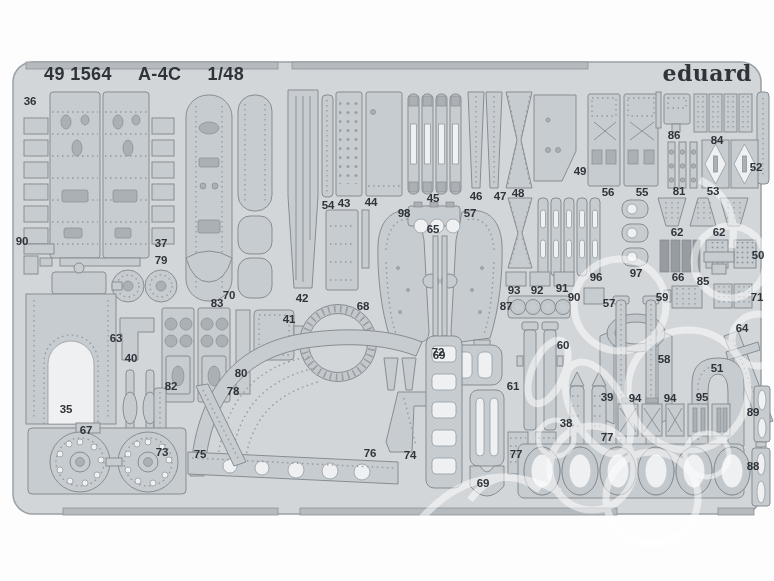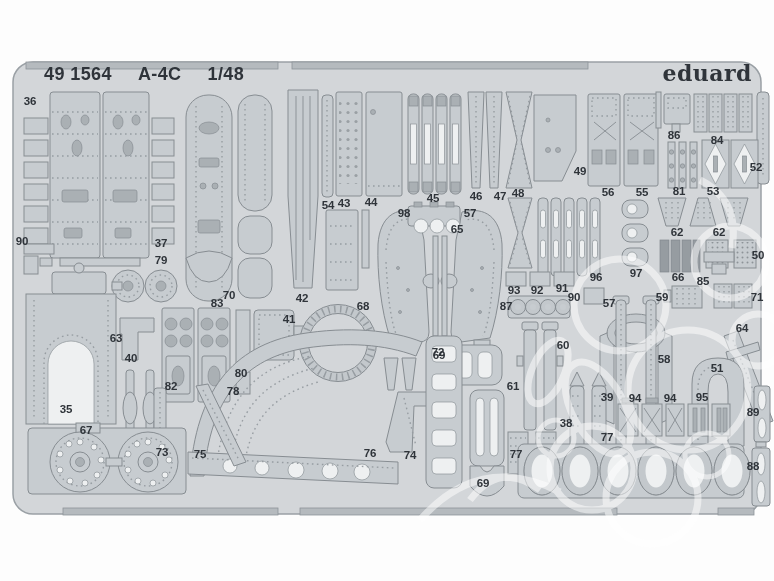--- a/index.html
+++ b/index.html
@@ -624,21 +624,21 @@
       <span class="plabel" style="left: 678px; top: 277px;">66</span>
       <span class="plabel" style="left: 703px; top: 281px;">85</span>
       <span class="plabel" style="left: 662px; top: 297px;">59</span>
       <span class="plabel" style="left: 757px; top: 297px;">71</span>
       <span class="plabel" style="left: 609px; top: 303px;">57</span>
       <span class="plabel" style="left: 302px; top: 298px;">42</span>
       <span class="plabel" style="left: 363px; top: 306px;">68</span>
       <span class="plabel" style="left: 289px; top: 319px;">41</span>
       <span class="plabel" style="left: 404px; top: 213px;">98</span>
       <span class="plabel" style="left: 470px; top: 213px;">57</span>
-      <span class="plabel" style="left: 433px; top: 229px; margin-left: 24px;">65</span>
+      <span class="plabel" style="left: 433px; top: 229px;">65</span>
       <span class="plabel" style="left: 116px; top: 338px;">63</span>
       <span class="plabel" style="left: 131px; top: 358px;">40</span>
       <span class="plabel" style="left: 66px; top: 409px;">35</span>
       <span class="plabel" style="left: 171px; top: 386px;">82</span>
       <span class="plabel" style="left: 241px; top: 373px;">80</span>
       <span class="plabel" style="left: 233px; top: 391px;">78</span>
       <span class="plabel" style="left: 398px; top: 352px; margin-left: 40px;">72</span>
       <span class="plabel" style="left: 514px; top: 290px;">93</span>
       <span class="plabel" style="left: 537px; top: 290px;">92</span>
       <span class="plabel" style="left: 562px; top: 288px;">91</span>

